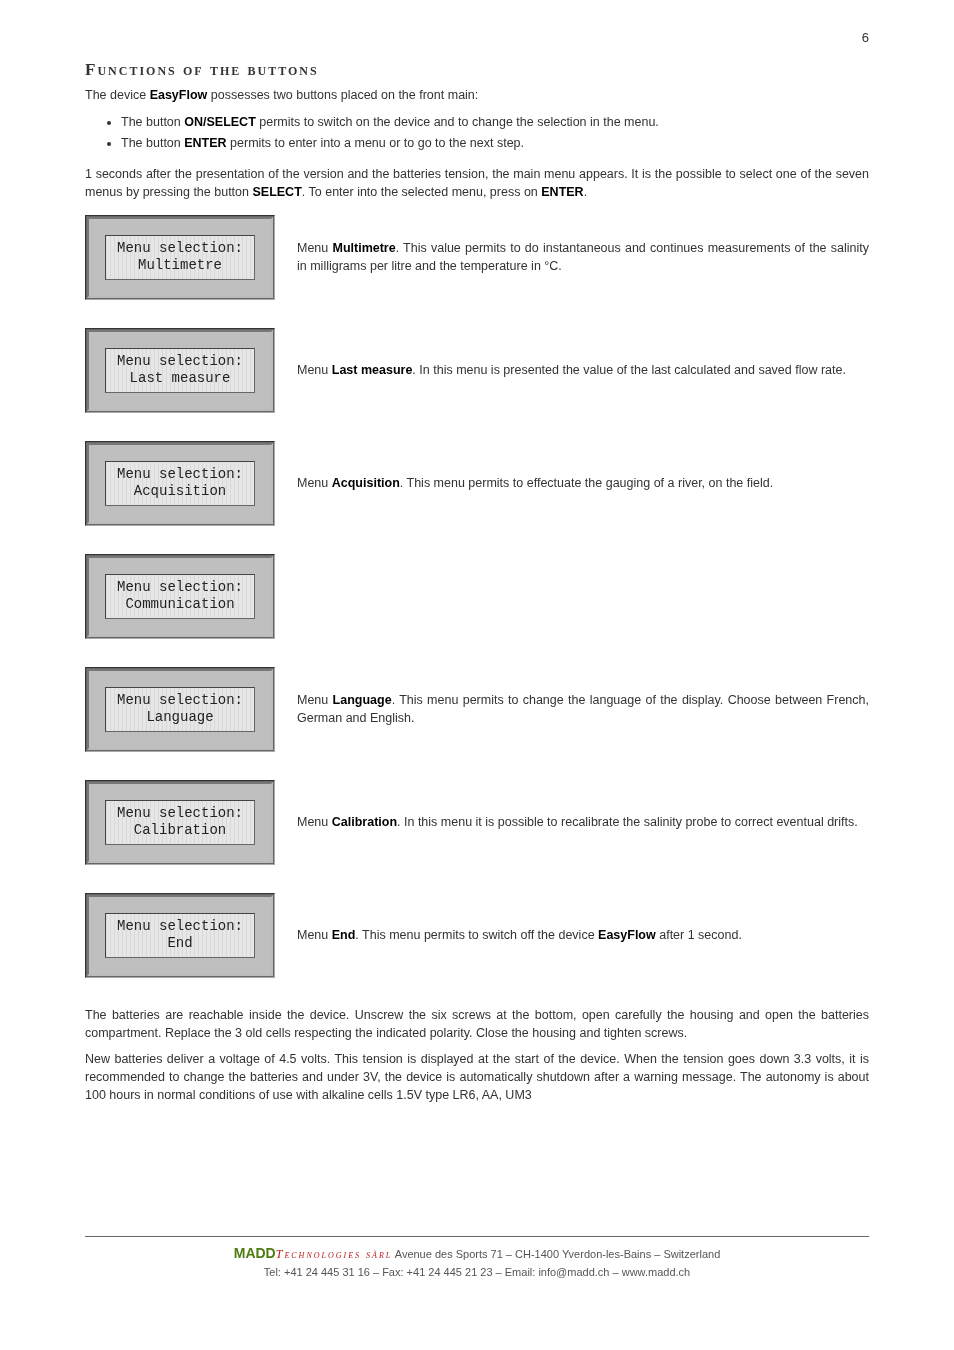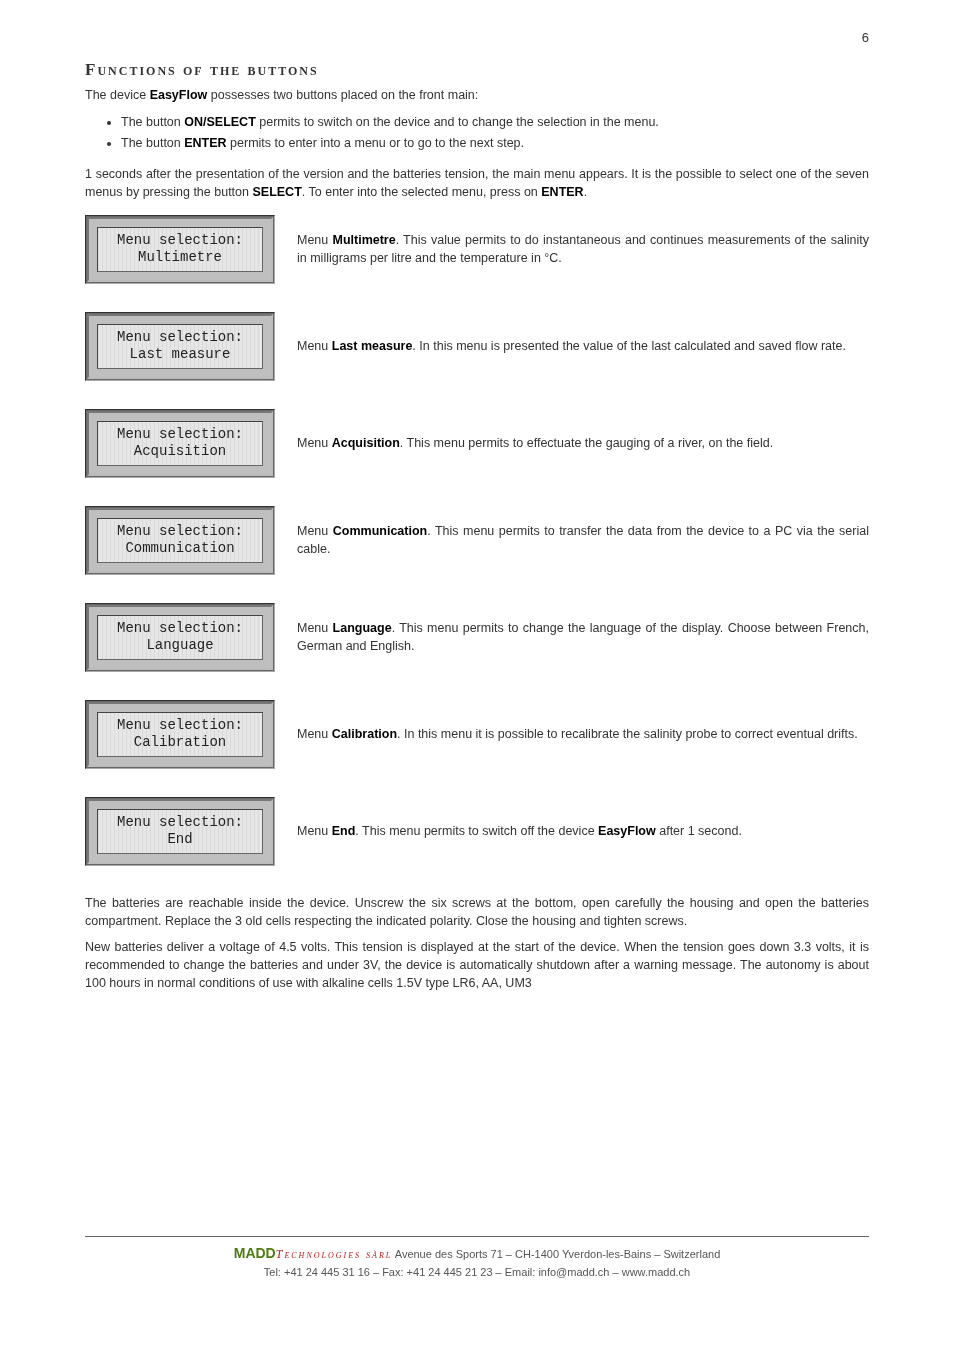--- a/index.html
+++ b/index.html
@@ -72,21 +72,21 @@
     padding: 1px;
     background: #666;
   }
   .lcd-mid {
     border: 2px solid #888;
     border-top-color: #777;
     border-left-color: #777;
     border-bottom-color: #bbb;
     border-right-color: #bbb;
     background: #bfbfbf;
-    padding: 8px;
+    padding: 16px;
   }
   .lcd-inner {
     background: repeating-linear-gradient(
       90deg,
       #d9d9d9 0px,
       #d9d9d9 1px,
       #e6e6e6 1px,
       #e6e6e6 4px
     );
     border: 1px solid #666;
@@ -200,21 +200,20 @@
         <div class="menu-desc"><span>Menu </span><b>Acquisition</b><span>. This menu permits to effectuate the gauging of a river, on the field.</span></div>
       </div>
       <div class="menu-row">
         <div class="lcd">
           <div class="lcd-outer">
             <div class="lcd-mid">
               <div class="lcd-inner"><span class="lcd-line">Menu selection:</span><span class="lcd-line">Communication</span></div>
             </div>
           </div>
         </div>
-        <div class="menu-desc"><span>Menu </span><b>Communication</b><span>. This menu permits to transfer the data from the device to a PC via the serial cable.</span></div>
       </div>
       <div class="menu-row">
         <div class="lcd">
           <div class="lcd-outer">
             <div class="lcd-mid">
               <div class="lcd-inner"><span class="lcd-line">Menu selection:</span><span class="lcd-line">Language</span></div>
             </div>
           </div>
         </div>
         <div class="menu-desc"><span>Menu </span><b>Language</b><span>. This menu permits to change the language of the display. Choose between French, German and English.</span></div>

